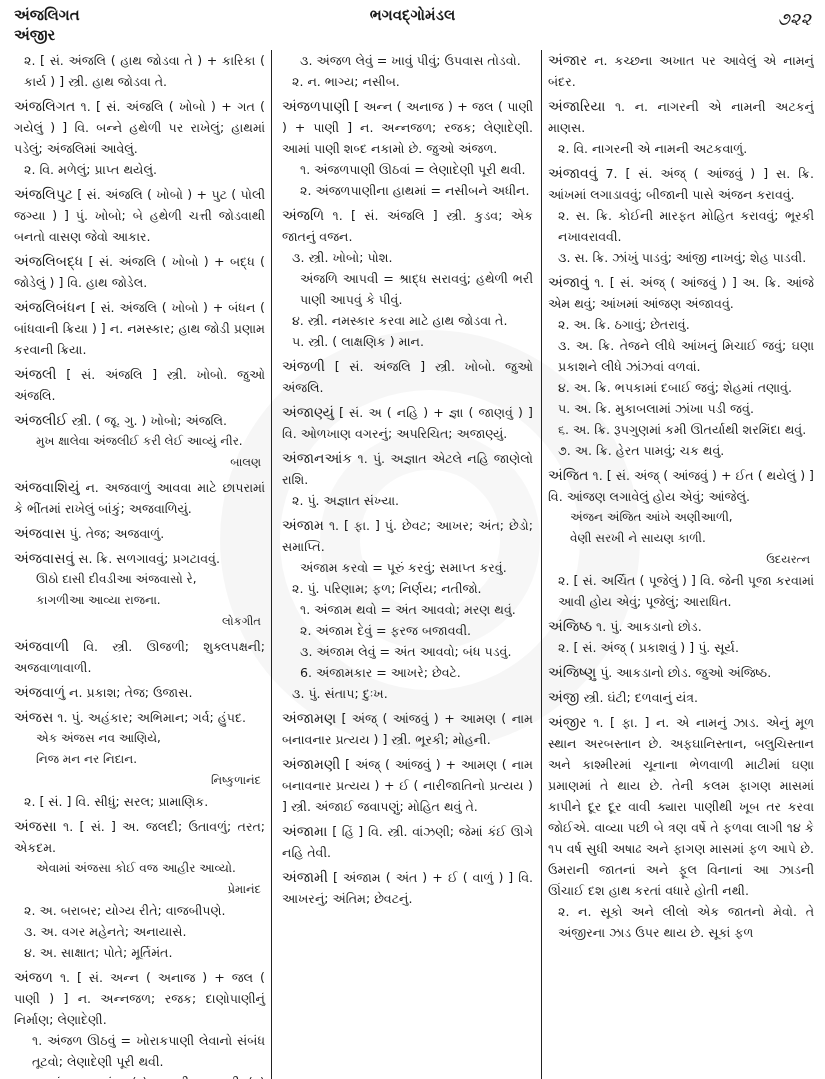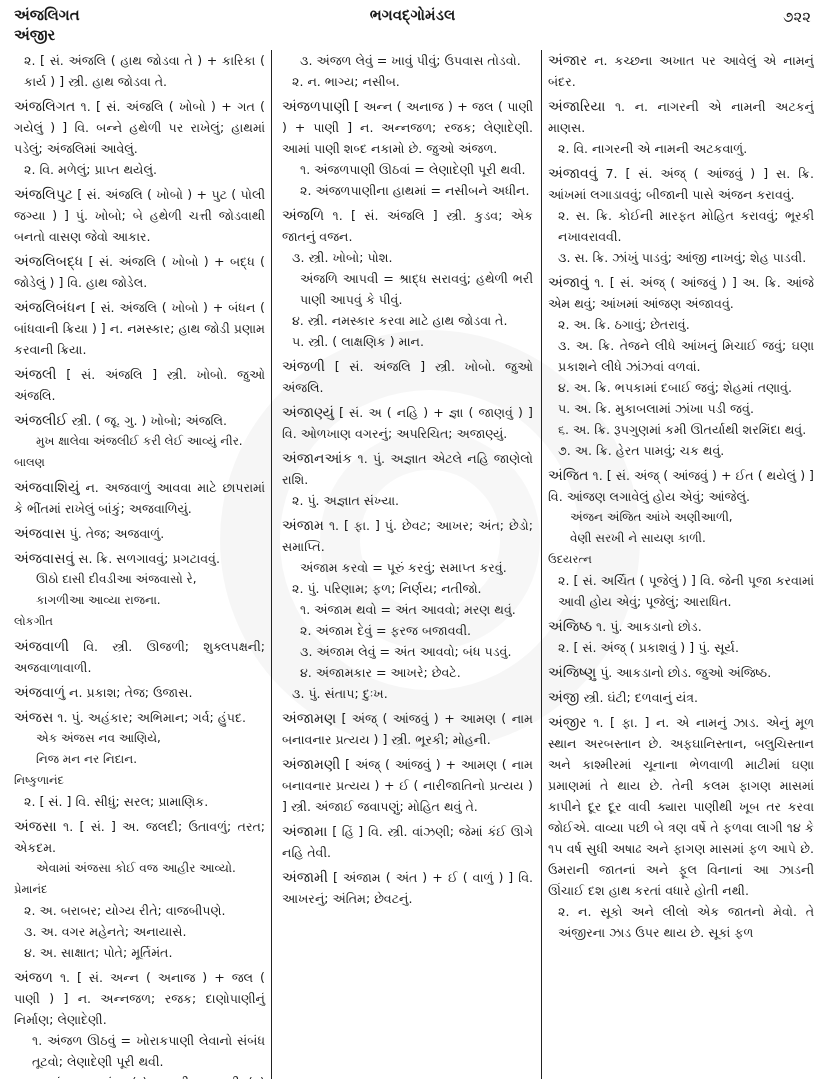--- a/index.html
+++ b/index.html
@@ -15,32 +15,32 @@
   .watermark2 {
     position: absolute; left: 320px; top: 430px; width: 220px; height: 220px;
     border-radius: 50%; border: 40px solid rgba(0,0,0,0.03); box-sizing: border-box;
     pointer-events: none;
   }
   .header { position: absolute; top: 4px; left: 14px; right: 14px; height: 44px; }
   .guide-top, .guide-bottom { position: absolute; left: 0; font-weight: bold; font-size: 15px; }
   .guide-top { top: 2px; }
   .guide-bottom { top: 22px; }
   .page-title { position: absolute; left: 0; right: 0; top: 2px; text-align: center; font-weight: bold; font-size: 15px; }
-  .page-number { position: absolute; right: 0; top: 4px; font-size: 15px; }
+  .page-number { position: absolute; right: 0; top: 4px; font-size: 18px; font-style: italic; }
   .columns { position: absolute; top: 50px; left: 14px; right: 6px; bottom: 0; display: flex; }
   .col { box-sizing: border-box; overflow: hidden; font-size: 12.6px; line-height: 21px; }
   .col1 { width: 258px; padding-right: 6px; border-right: 1.5px solid #222; }
   .col2 { width: 270px; padding: 0 8px 0 10px; border-right: 1.5px solid #222; }
   .col3 { width: 272px; padding-left: 6px; }
   .entry { margin-bottom: 4px; text-align: justify; }
   .hw { font-weight: normal; font-size: 14px; }
   .sense { padding-left: 10px; text-align: justify; }
   .idiom { padding-left: 18px; text-align: justify; }
   .quote { padding-left: 22px; font-size: 12px; }
-  .source { text-align: left; font-size: 11.5px; padding-right: 4px; }
+  .source { text-align: right; font-size: 11.5px; padding-right: 4px; }
 </style>
 </head>
 <body>
 
 <div class="watermark"></div>
 <div class="watermark2"></div>
 
 <div class="header">
   <div class="guide-top">અંજલિગત</div>
   <div class="guide-bottom">અંજીર</div>
@@ -140,21 +140,21 @@
         <div><span class="hw">અંજાનઆંક</span><span> ૧. પું. અજ્ઞાત એટલે નહિ જાણેલો રાશિ.</span></div>
         <div class="sense">૨. પું. અજ્ઞાત સંખ્યા.</div>
       </div>
       <div class="entry">
         <div><span class="hw">અંજામ</span><span> ૧. [ ફા. ] પું. છેવટ; આખર; અંત; છેડો; સમાપ્તિ.</span></div>
         <div class="idiom">અંજામ કરવો = પૂરું કરવું; સમાપ્ત કરવું.</div>
         <div class="sense">૨. પું. પરિણામ; ફળ; નિર્ણય; નતીજો.</div>
         <div class="idiom">૧. અંજામ થવો = અંત આવવો; મરણ થવું.</div>
         <div class="idiom">૨. અંજામ દેવું = ફરજ બજાવવી.</div>
         <div class="idiom">૩. અંજામ લેવું = અંત આવવો; બંધ પડવું.</div>
-        <div class="idiom">૪. અંજામકાર = આખરે; છેવટે.</div>
+        <div class="idiom">6. અંજામકાર = આખરે; છેવટે.</div>
         <div class="sense">૩. પું. સંતાપ; દુઃખ.</div>
       </div>
       <div class="entry">
         <div><span class="hw">અંજામણ</span><span> [ અંજ્ ( આંજવું ) + આમણ ( નામ બનાવનાર પ્રત્યય ) ] સ્ત્રી. ભૂરકી; મોહની.</span></div>
       </div>
       <div class="entry">
         <div><span class="hw">અંજામણી</span><span> [ અંજ્ ( આંજવું ) + આમણ ( નામ બનાવનાર પ્રત્યય ) + ઈ ( નારીજાતિનો પ્રત્યય ) ] સ્ત્રી. અંજાઈ જવાપણું; મોહિત થવું તે.</span></div>
       </div>
       <div class="entry">
         <div><span class="hw">અંજામા</span><span> [ હિં ] વિ. સ્ત્રી. વાંઝણી; જેમાં કંઈ ઊગે નહિ તેવી.</span></div>

